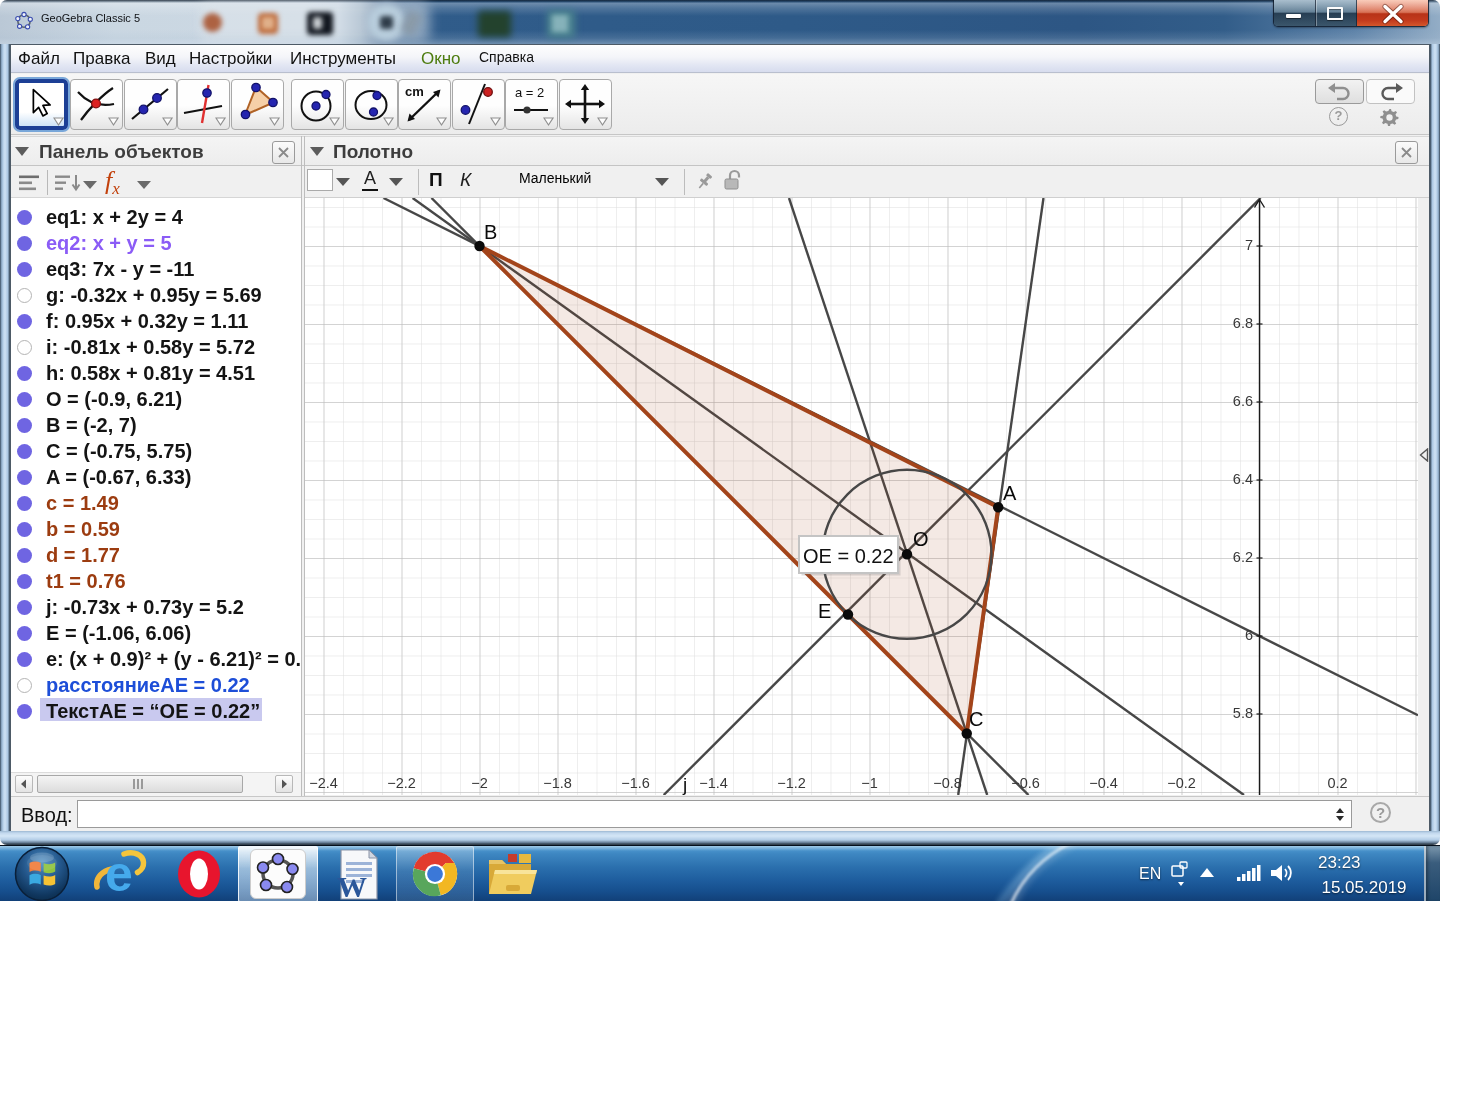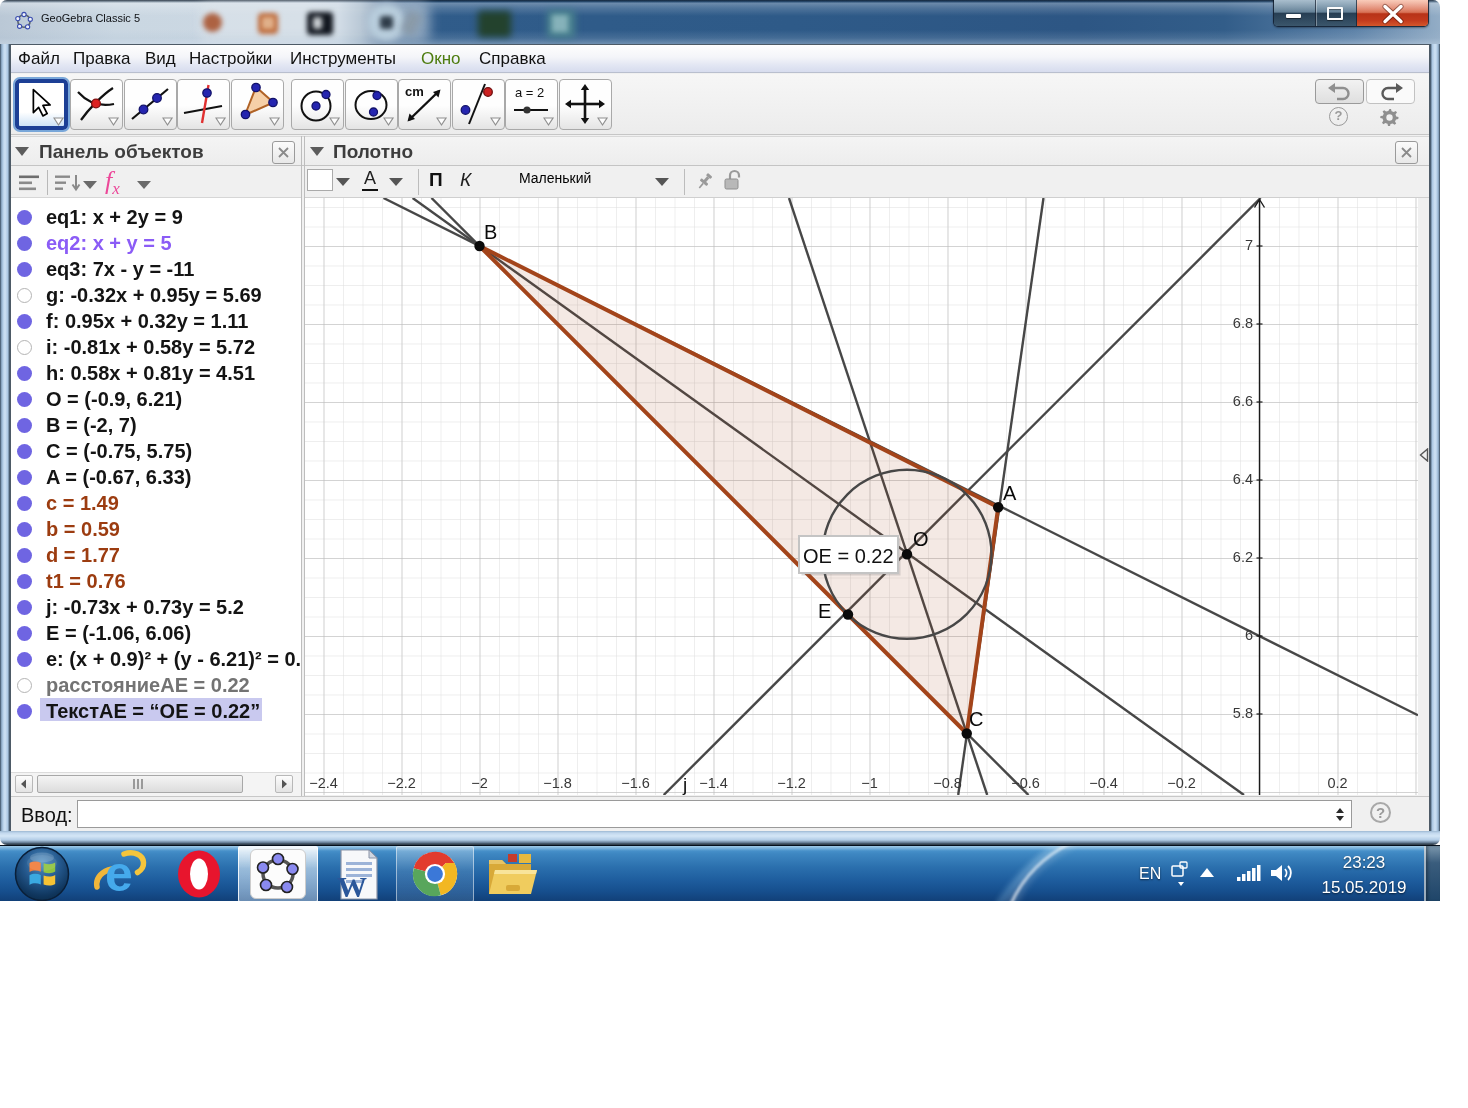--- a/index.html
+++ b/index.html
@@ -55,21 +55,21 @@
 
 <div class="ab" style="left:10px;top:44px;width:1420px;height:787px;background:#f0f0f0;border:1px solid #4d5a66"></div>
 
 <div class="ab" style="left:11px;top:45px;width:1418px;height:28px;background:linear-gradient(180deg,#fefefe 0%,#f4f5f9 45%,#e2e6f3 75%,#d7dcee 100%);border-bottom:1px solid #b9bfce"></div>
 <div class="ab" style="left:18px;top:49px;font-size:17px;color:#111">Файл</div>
 <div class="ab" style="left:73px;top:49px;font-size:17px;color:#111">Правка</div>
 <div class="ab" style="left:145px;top:49px;font-size:17px;color:#111">Вид</div>
 <div class="ab" style="left:189px;top:49px;font-size:17px;color:#111">Настройки</div>
 <div class="ab" style="left:290px;top:49px;font-size:17px;color:#111">Инструменты</div>
 <div class="ab" style="left:421px;top:49px;font-size:17px;color:#4d7c0f">Окно</div>
-<div class="ab" style="left:479px;top:49px;font-size:17px;color:#111">Справка</div>
+<div class="ab" style="left:479px;top:49px;font-size:14px;color:#111">Справка</div>
 
 <div class="ab" style="left:11px;top:74px;width:1418px;height:61px;background:linear-gradient(180deg,#f6f6f6,#ececec);border-bottom:1px solid #c6c6c6"></div>
 
 <div class="ab" style="left:15px;top:79px;width:53px;height:51px;border:4.5px solid #1c3f95;border-radius:5px;background:linear-gradient(180deg,#fff 0 68%,#cde2f6 100%);box-shadow:0 0 0 2px #79a7d9">
     <svg width="44" height="42" viewBox="0 0 44 44" style="position:absolute;left:0;top:0">
       <path d="M14 7 L14 31 L19.5 25.5 L24 34.5 L28.5 32 L24 23.5 L31.5 23 Z" fill="#fff" stroke="#000" stroke-width="1.8" stroke-linejoin="round"></path>
     </svg>
     <svg width="12" height="10" viewBox="0 0 12 10" style="position:absolute;right:-1px;bottom:-1px">
       <polygon points="1,1 10,1 5.5,8" fill="#fdfdfd" stroke="#909090" stroke-width="1.2"></polygon>
     </svg>
@@ -224,28 +224,28 @@
 <div class="ab" style="left:47px;top:170px;width:1px;height:25px;background:#b8b8b8"></div>
 <svg class="ab" style="left:54px;top:172px" width="28" height="22" viewBox="0 0 28 22">
  <rect x="1" y="3.5" width="15" height="2.4" fill="#8a8a8a"></rect>
     <rect x="1" y="9.5" width="11" height="2.4" fill="#8a8a8a"></rect>
     <rect x="1" y="15.5" width="8" height="2.4" fill="#8a8a8a"></rect>
  <path d="M22 3 L22 16 M18.5 12.5 L22 17.5 L25.5 12.5" fill="none" stroke="#8a8a8a" stroke-width="2"></path>
 </svg>
 <svg class="ab" style="left:83px;top:181px" width="14" height="9" viewBox="0 0 14 9">
     <polygon points="0,0 14,0 7,8" fill="#6a6a6a"></polygon>
   </svg>
-<div class="ab" style="left:105px;top:166px;font-size:26px;font-style:italic;color:#ec4899;font-family:'Liberation Serif',serif">f<span style="font-size:17px;vertical-align:-5px">x</span></div>
+<div class="ab" style="left:105px;top:166px;font-size:26px;font-style:italic;color:#c2410c;font-family:'Liberation Serif',serif">f<span style="font-size:17px;vertical-align:-5px">x</span></div>
 <svg class="ab" style="left:137px;top:181px" width="14" height="9" viewBox="0 0 14 9">
     <polygon points="0,0 14,0 7,8" fill="#6a6a6a"></polygon>
   </svg>
 
 <div class="ab" style="left:11px;top:198px;width:290px;height:574px;background:#fff;overflow:hidden">
 <div class="ab" style="left:6px;top:11.5px;width:15px;height:15px;border-radius:50%;background:#6f65e2"></div>
-<div class="ab" style="left:35px;top:8px;font-size:20px;font-weight:bold;color:#141414;white-space:nowrap">eq1: x + 2y = 9</div>
+<div class="ab" style="left:35px;top:8px;font-size:20px;font-weight:bold;color:#141414;white-space:nowrap">eq1: x + 2y = 4</div>
 <div class="ab" style="left:6px;top:37.5px;width:15px;height:15px;border-radius:50%;background:#6f65e2"></div>
 <div class="ab" style="left:35px;top:34px;font-size:20px;font-weight:bold;color:#8b5cf6;white-space:nowrap">eq2: x + y = 5</div>
 <div class="ab" style="left:6px;top:63.5px;width:15px;height:15px;border-radius:50%;background:#6f65e2"></div>
 <div class="ab" style="left:35px;top:60px;font-size:20px;font-weight:bold;color:#141414;white-space:nowrap">eq3: 7x - y = -11</div>
 <div class="ab" style="left:6px;top:89.5px;width:15px;height:15px;border-radius:50%;background:#fff;border:1.8px solid #b4b4b4"></div>
 <div class="ab" style="left:35px;top:86px;font-size:20px;font-weight:bold;color:#141414;white-space:nowrap">g: -0.32x + 0.95y = 5.69</div>
 <div class="ab" style="left:6px;top:115.5px;width:15px;height:15px;border-radius:50%;background:#6f65e2"></div>
 <div class="ab" style="left:35px;top:112px;font-size:20px;font-weight:bold;color:#141414;white-space:nowrap">f: 0.95x + 0.32y = 1.11</div>
 <div class="ab" style="left:6px;top:141.5px;width:15px;height:15px;border-radius:50%;background:#fff;border:1.8px solid #b4b4b4"></div>
 <div class="ab" style="left:35px;top:138px;font-size:20px;font-weight:bold;color:#141414;white-space:nowrap">i: -0.81x + 0.58y = 5.72</div>
@@ -267,21 +267,21 @@
 <div class="ab" style="left:35px;top:346px;font-size:20px;font-weight:bold;color:#9c3c10;white-space:nowrap">d = 1.77</div>
 <div class="ab" style="left:6px;top:375.5px;width:15px;height:15px;border-radius:50%;background:#6f65e2"></div>
 <div class="ab" style="left:35px;top:372px;font-size:20px;font-weight:bold;color:#9c3c10;white-space:nowrap">t1 = 0.76</div>
 <div class="ab" style="left:6px;top:401.5px;width:15px;height:15px;border-radius:50%;background:#6f65e2"></div>
 <div class="ab" style="left:35px;top:398px;font-size:20px;font-weight:bold;color:#141414;white-space:nowrap">j: -0.73x + 0.73y = 5.2</div>
 <div class="ab" style="left:6px;top:427.5px;width:15px;height:15px;border-radius:50%;background:#6f65e2"></div>
 <div class="ab" style="left:35px;top:424px;font-size:20px;font-weight:bold;color:#141414;white-space:nowrap">E = (-1.06, 6.06)</div>
 <div class="ab" style="left:6px;top:453.5px;width:15px;height:15px;border-radius:50%;background:#6f65e2"></div>
 <div class="ab" style="left:35px;top:450px;font-size:20px;font-weight:bold;color:#141414;white-space:nowrap">e: (x + 0.9)² + (y - 6.21)² = 0.05</div>
 <div class="ab" style="left:6px;top:479.5px;width:15px;height:15px;border-radius:50%;background:#fff;border:1.8px solid #b4b4b4"></div>
-<div class="ab" style="left:35px;top:476px;font-size:20px;font-weight:bold;color:#737373;white-space:nowrap">расстояниеAE = 0.22</div>
+<div class="ab" style="left:35px;top:476px;font-size:20px;font-weight:bold;color:#1d4ed8;white-space:nowrap">расстояниеAE = 0.22</div>
 <div class="ab" style="left:29px;top:499.5px;width:222px;height:23.5px;background:#c9c9ef"></div>
 <div class="ab" style="left:6px;top:505.5px;width:15px;height:15px;border-radius:50%;background:#6f65e2"></div>
 <div class="ab" style="left:35px;top:502px;font-size:20px;font-weight:bold;color:#141414;white-space:nowrap">ТекстAE = “OE = 0.22”</div>
 </div>
 
 <div class="ab" style="left:11px;top:772px;width:290px;height:24px;background:#f4f4f4;border-top:1px solid #dcdcdc">
  <div class="ab" style="left:4px;top:2px;width:18px;height:18px;background:linear-gradient(180deg,#fdfdfd,#e3e3e3);border:1px solid #b8b8b8;border-radius:2px"><svg width="16" height="16" viewBox="0 0 16 16">
         <polygon points="10,3.5 5,8 10,12.5" fill="#555"></polygon>
       </svg></div>
  <div class="ab" style="left:26px;top:2px;width:206px;height:18px;background:linear-gradient(180deg,#f4f4f4,#dcdcdc);border:1px solid #a8a8a8;border-radius:2px">
@@ -506,17 +506,17 @@
         <rect x="6" y="10" width="3.5" height="7"></rect>
         <rect x="11" y="7" width="3.5" height="10"></rect>
         <rect x="16" y="4" width="3.5" height="13"></rect>
         <rect x="21" y="1" width="3.5" height="16"></rect>
       </g>
     </svg>
  <svg class="ab" style="left:1269px;top:16px" width="26" height="22" viewBox="0 0 26 22">
       <polygon points="2,8 7,8 13,3 13,19 7,14 2,14" fill="#fff"></polygon>
       <path d="M16 7 A 6 6 0 0 1 16 15 M19 4 A 10 10 0 0 1 19 18" fill="none" stroke="#fff" stroke-width="1.8"></path>
     </svg>
- <div class="ab" style="left:1318px;top:7px;width:92px;text-align:center;font-size:17px;color:#fff;text-shadow:0 1px 2px rgba(0,0,0,.6)">23:23</div>
+ <div class="ab" style="left:1318px;top:7px;width:92px;font-size:17px;color:#fff;text-shadow:0 1px 2px rgba(0,0,0,.6)">23:23</div>
  <div class="ab" style="left:1318px;top:32px;width:92px;text-align:center;font-size:17px;color:#fff;text-shadow:0 1px 2px rgba(0,0,0,.6)">15.05.2019</div>
 
  <div class="ab" style="left:1424px;top:0;width:16px;height:56px;background:linear-gradient(180deg,#7b97ad,#3a5d7d 30%,#1e4468);border-left:2px solid rgba(255,255,255,.55);box-shadow:inset 2px 0 3px rgba(0,0,0,.3)"></div>
 </div>
 
 </body></html>

